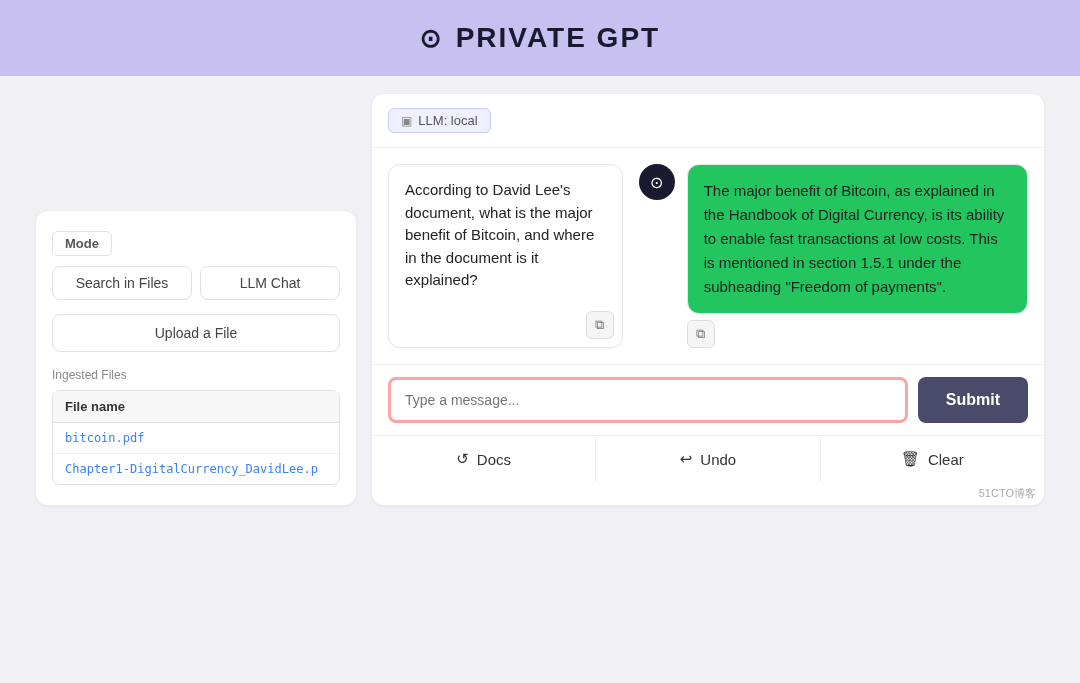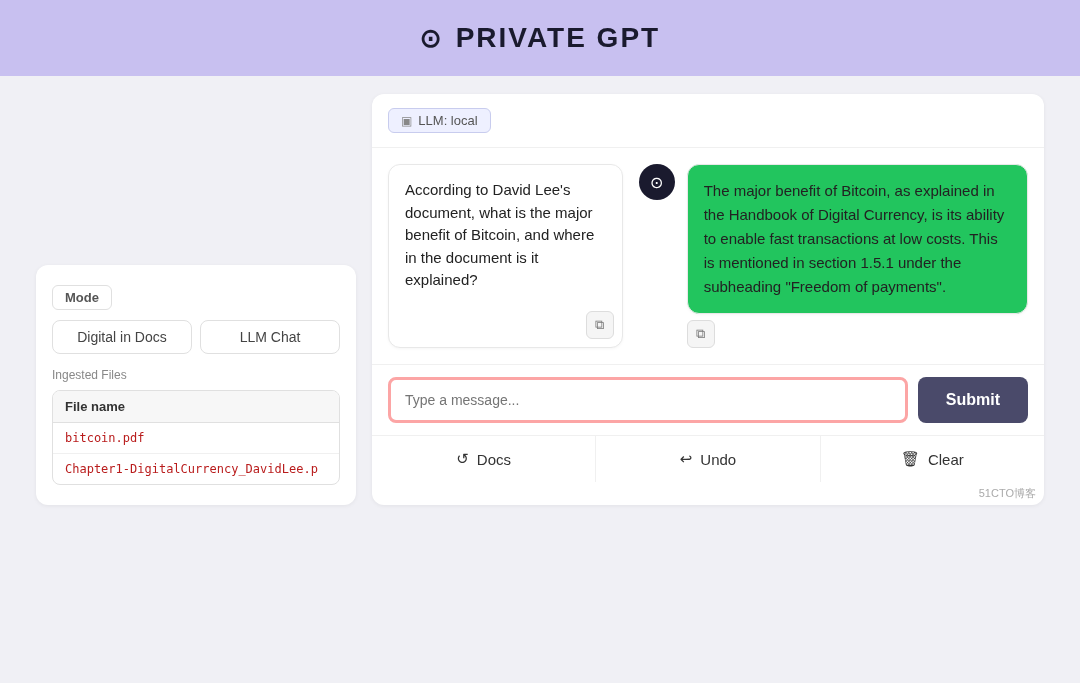--- a/index.html
+++ b/index.html
@@ -133,21 +133,21 @@
     .file-table-header {
       background: #f7f7f7;
       padding: 8px 12px;
       font-weight: 700;
       color: #333;
       border-bottom: 1px solid #e0e0e0;
     }
 
     .file-table-row {
       padding: 8px 12px;
-      color: #b91c1c;
+      color: #3b82f6;
       border-bottom: 1px solid #f0f0f0;
       font-family: monospace;
       font-size: 12px;
     }
     .file-table-row:last-child {
       border-bottom: none;
     }
 
     
     .right-panel {
@@ -337,27 +337,28 @@
   </div>
 </div>
 
 <div class="main-container">
 
   <div class="left-panel">
     <div class="mode-label">Mode</div>
     <div class="mode-buttons">
       <div class="mode-btns-row">
         <button class="mode-btn-inactive">
-          <span>Digital in Docs</span>
+          <span>Search in Files</span>
         </button>
         <button class="mode-btn-inactive">
           <span>LLM Chat</span>
         </button>
       </div>
     </div>
+    <button class="upload-btn">Upload a File</button>
     <div class="ingested-label">Ingested Files</div>
     <div class="file-table">
       <div class="file-table-header">File name</div>
       <div class="file-table-row">bitcoin.pdf</div>
       <div class="file-table-row">Chapter1-DigitalCurrency_DavidLee.p</div>
     </div>
   </div>
 
   <div class="right-panel">
 

